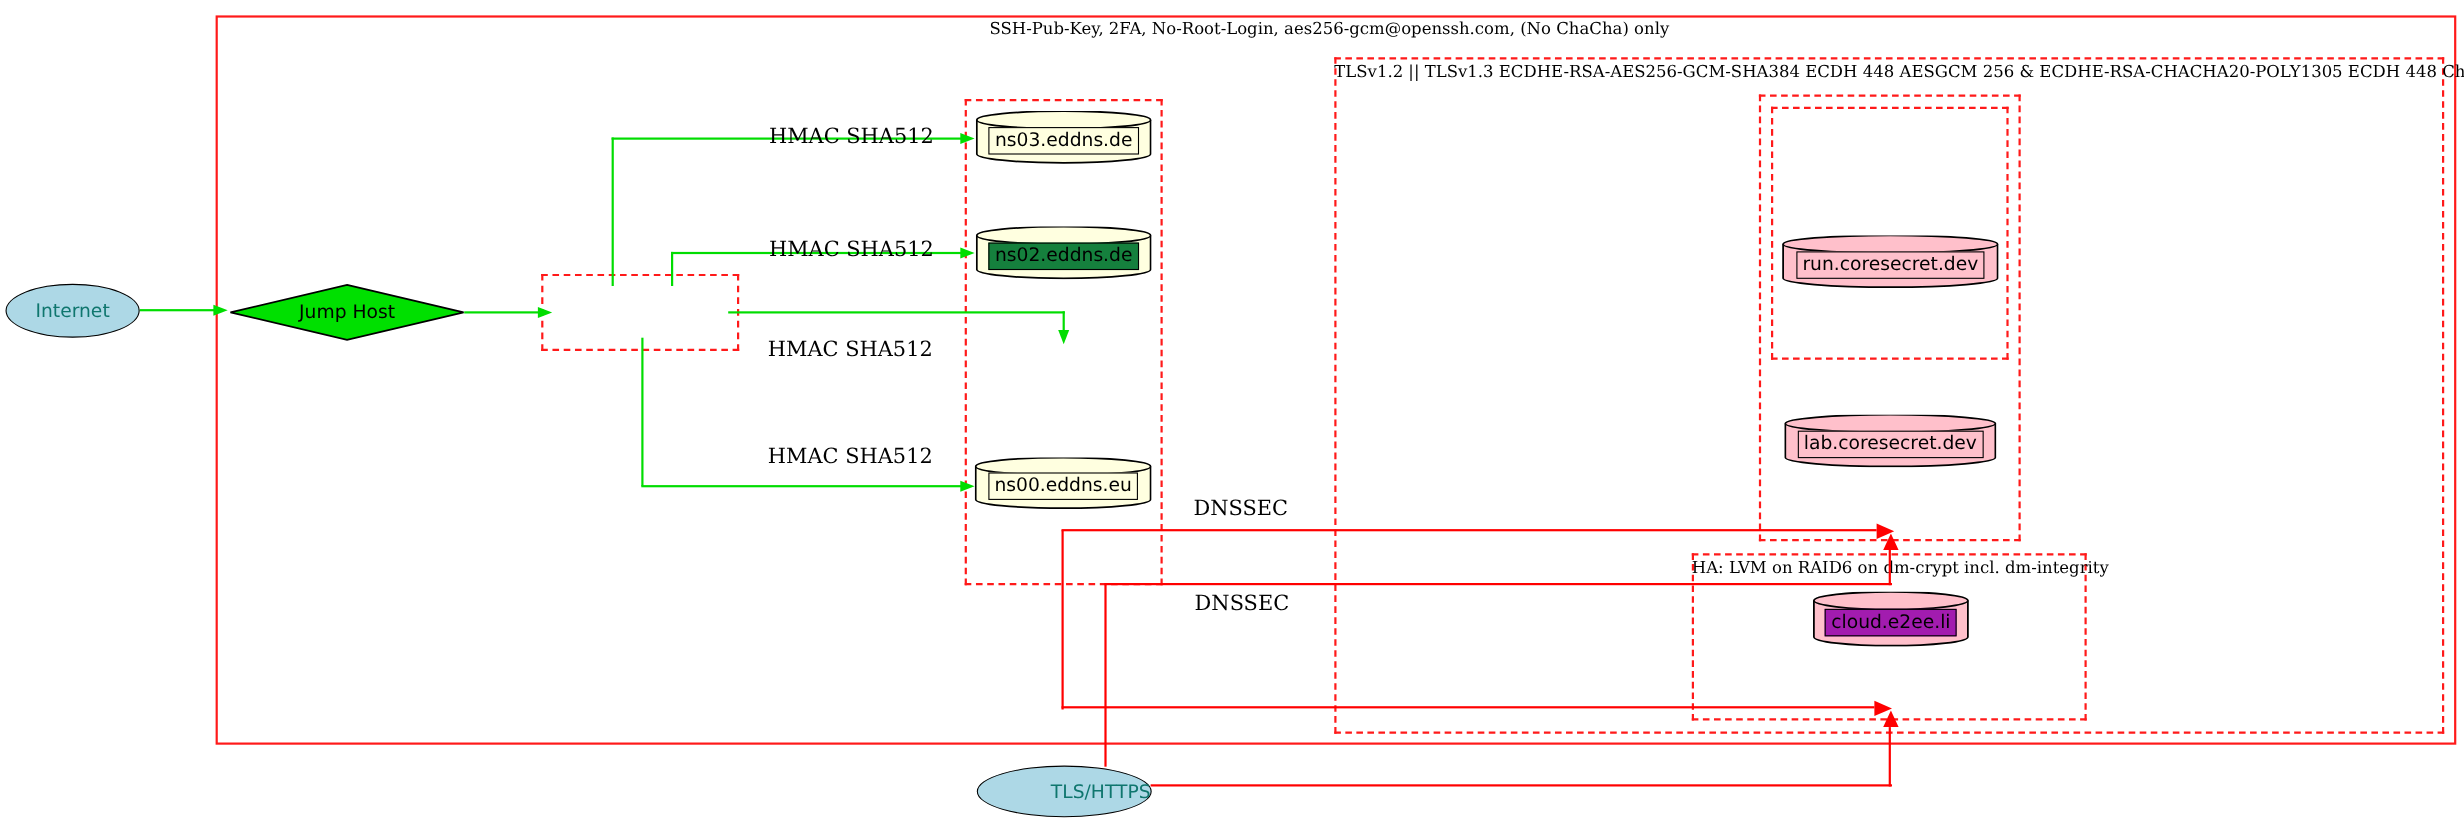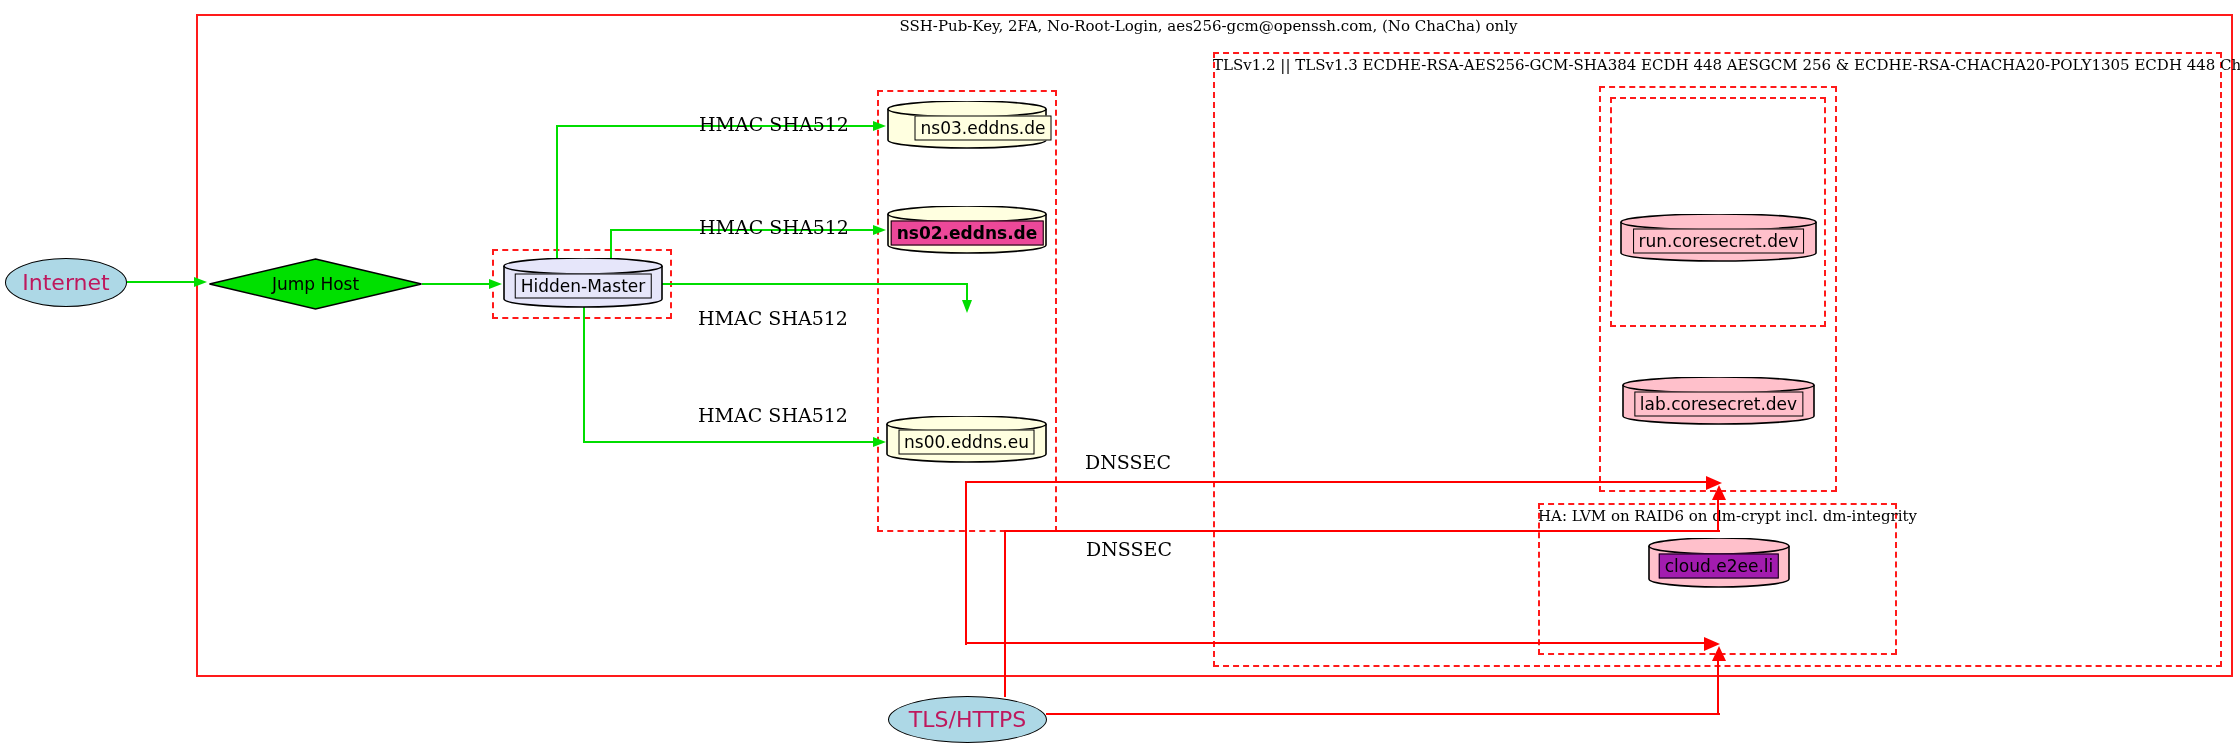--- a/index.html
+++ b/index.html
@@ -13,21 +13,21 @@
   .cluster-label{
     position:absolute;text-align:center;color:#000;
     font-family:"DejaVu Serif","Liberation Serif",serif;font-size:15px;line-height:17px;white-space:nowrap;
   }
   
   .node{position:absolute;}
   .ellipse-node{
     position:absolute;border:1.6px solid #000;border-radius:50%;
     display:flex;align-items:center;justify-content:center;box-sizing:border-box;
   }
-  .node-label{font-size:22px;color:#be185d;white-space:nowrap;}
+  .node-label{font-size:17px;color:#0f766e;white-space:nowrap;}
   .cylinder{position:absolute;}
   .cyl-label{
     position:absolute;left:50%;top:56%;transform:translate(-50%,-50%);
     border:1px solid #000;padding:1px 5px 2px 5px;font-size:17px;white-space:nowrap;color:#000;
   }
   .diamond-label{
     position:absolute;left:50%;top:50%;transform:translate(-50%,-50%);
     font-size:17px;color:#000;white-space:nowrap;
   }
   
@@ -111,42 +111,35 @@
     <span class="node-label">Internet</span>
   </div>
 
   <div class="node diamond" style="left:208px;top:258px;width:215px;height:52px;">
     <svg width="215" height="52" viewBox="0 0 215 52" style="position:absolute;left:0;top:0;">
       <polygon points="107.5,1 213.5,26 107.5,51 1.5,26" fill="#00e000" stroke="#000" stroke-width="1.6"></polygon>
     </svg>
     <span class="diamond-label">Jump Host</span>
   </div>
 
-  <div class="cylinder" style="left:503px;top:258px;width:160px;height:50px;">
-      <svg width="160" height="50" viewBox="0 0 160 50" style="position:absolute;left:0;top:0;">
-    <path d="M1 8 L1 41 A 79 8 0 0 0 159 41 L159 8" fill="#e6e6fa" stroke="#000" stroke-width="1.6"></path>
-    <ellipse cx="80" cy="8" rx="79" ry="8" fill="#e6e6fa" stroke="#000" stroke-width="1.6"></ellipse>
-  </svg>
-    <span class="cyl-label" style="background: rgb(230, 230, 250);">Hidden-Master</span>
-  </div>
 
-  <div class="cylinder" style="left:887px;top:101px;width:160px;height:48px;padding-left:32px;">
+  <div class="cylinder" style="left:887px;top:101px;width:160px;height:48px;">
       <svg width="160" height="48" viewBox="0 0 160 48" style="position:absolute;left:0;top:0;">
     <path d="M1 8 L1 39 A 79 8 0 0 0 159 39 L159 8" fill="#ffffe0" stroke="#000" stroke-width="1.6"></path>
     <ellipse cx="80" cy="8" rx="79" ry="8" fill="#ffffe0" stroke="#000" stroke-width="1.6"></ellipse>
   </svg>
     <span class="cyl-label" style="background: rgb(255, 255, 224);">ns03.eddns.de</span>
   </div>
 
   <div class="cylinder" style="left:887px;top:206px;width:160px;height:48px;">
       <svg width="160" height="48" viewBox="0 0 160 48" style="position:absolute;left:0;top:0;">
     <path d="M1 8 L1 39 A 79 8 0 0 0 159 39 L159 8" fill="#ffffe0" stroke="#000" stroke-width="1.6"></path>
     <ellipse cx="80" cy="8" rx="79" ry="8" fill="#ffffe0" stroke="#000" stroke-width="1.6"></ellipse>
   </svg>
-    <span class="cyl-label" style="background: #ec4899; font-weight: bold;">ns02.eddns.de</span>
+    <span class="cyl-label" style="background: #15803d;">ns02.eddns.de</span>
   </div>
 
 
   <div class="cylinder" style="left:886px;top:416px;width:161px;height:47px;">
       <svg width="161" height="47" viewBox="0 0 161 47" style="position:absolute;left:0;top:0;">
     <path d="M1 8 L1 38 A 79.5 8 0 0 0 160 38 L160 8" fill="#ffffe0" stroke="#000" stroke-width="1.6"></path>
     <ellipse cx="80.5" cy="8" rx="79.5" ry="8" fill="#ffffe0" stroke="#000" stroke-width="1.6"></ellipse>
   </svg>
     <span class="cyl-label" style="background: rgb(255, 255, 224);">ns00.eddns.eu</span>
   </div>
@@ -169,17 +162,17 @@
   </div>
 
   <div class="cylinder" style="left:1648px;top:538px;width:142px;height:50px;">
       <svg width="142" height="50" viewBox="0 0 142 50" style="position:absolute;left:0;top:0;">
     <path d="M1 8 L1 41 A 70 8 0 0 0 141 41 L141 8" fill="#ffc0cb" stroke="#000" stroke-width="1.6"></path>
     <ellipse cx="71" cy="8" rx="70" ry="8" fill="#ffc0cb" stroke="#000" stroke-width="1.6"></ellipse>
   </svg>
     <span class="cyl-label" style="background: #a21caf;">cloud.e2ee.li</span>
   </div>
 
-  <div class="ellipse-node fillable" style="left: 888px; top: 696px; width: 159px; height: 47px; background: rgb(173, 216, 230);">
+  <div class="ellipse-node fillable" style="left: 888px; top: 696px; width: 159px; height: 47px; background: rgb(173, 216, 230); justify-content: flex-end;">
     <span class="node-label">TLS/HTTPS</span>
   </div>
 
 </div>
 
 </body></html>

